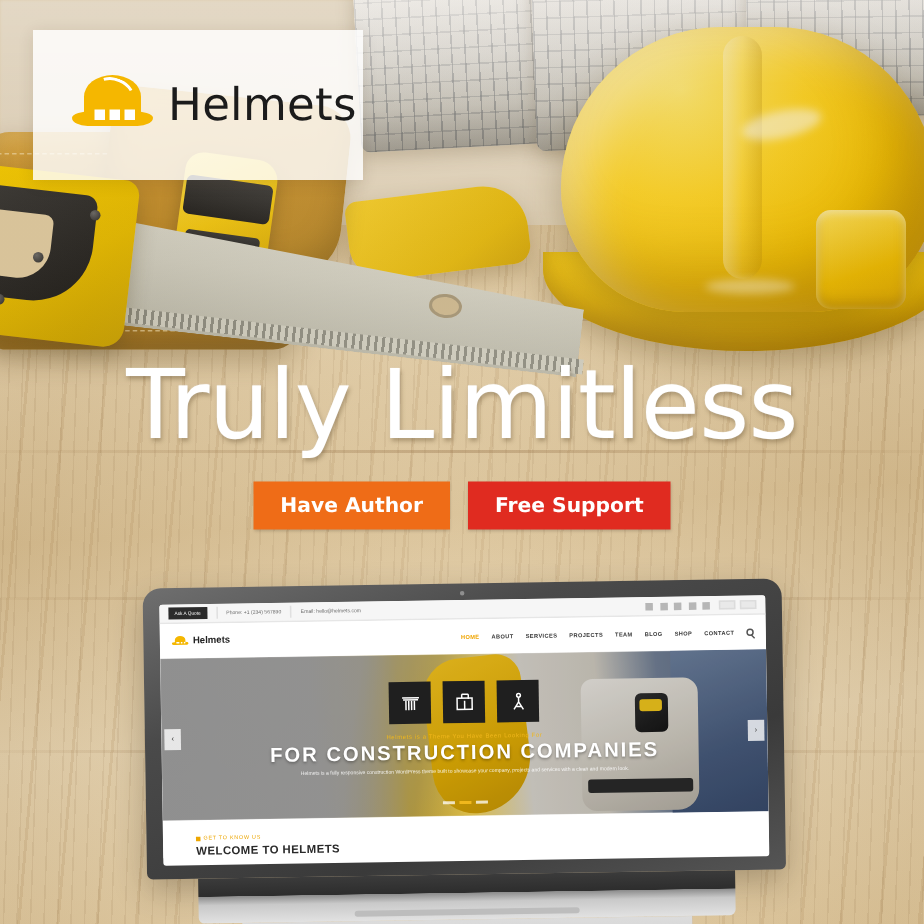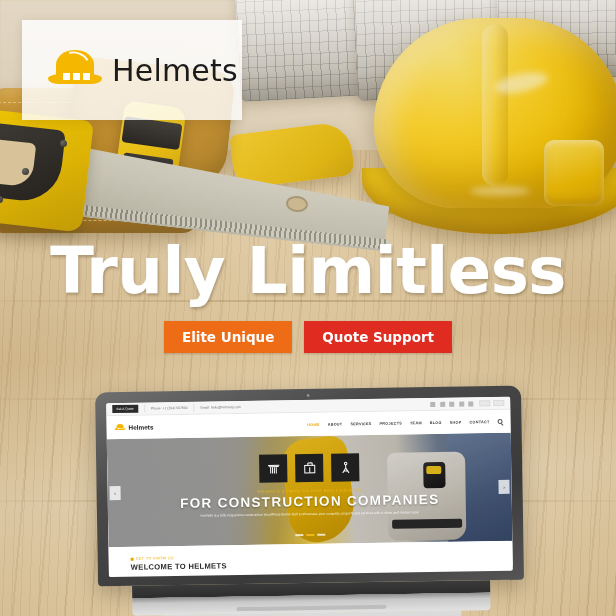--- a/index.html
+++ b/index.html
@@ -220,21 +220,21 @@
   }
 
   
   .hero { position:absolute; left:0; right:0; top:236px; text-align:center; }
   .tagline {
     font-size:19px; font-style:italic; color:#2f2a22; letter-spacing:.2px;
     font-family:"DejaVu Sans", sans-serif;
   }
   .headline {
     margin-top:2px;
-    font-size:64px; line-height:1.04; font-weight:700; color:#ffffff;
+    font-size:64px; line-height:1.04; font-weight:400; color:#ffffff;
     letter-spacing:-.5px;
     text-shadow:1px 2px 3px rgba(80,60,30,.35), 0 0 1px rgba(255,255,255,.6);
     font-family:"DejaVu Sans", sans-serif;
   }
 
   
   .badges { margin-top:16px; display:flex; justify-content:center; gap:12px; }
   .badge {
     color:#fff; font-size:13.5px; font-weight:700;
     padding:8px 18px; border:none; cursor:pointer;
@@ -501,22 +501,22 @@
         <span class="notch" style="left:64%;"></span>
         <span class="swipe"></span>
       </span>
     </span>
     <span class="logo-word">Helmets</span>
   </div>
 
   <div class="hero">
     <div class="headline">Truly Limitless</div>
     <div class="badges">
-      <button class="badge" style="background: rgb(239, 108, 23);">Elite Unique</button>
-      <button class="badge" style="background: rgb(224, 43, 32);">Quote Support</button>
+      <button class="badge" style="background: rgb(239, 108, 23);">Have Author</button>
+      <button class="badge" style="background: rgb(224, 43, 32);">Free Support</button>
     </div>
   </div>
 
   <div class="laptop">
     <div class="lid">
       <div class="cam"></div>
       <div class="screen">
 
         <div class="site-topbar">
           <button class="tb-btn">Ask A Quote</button>

